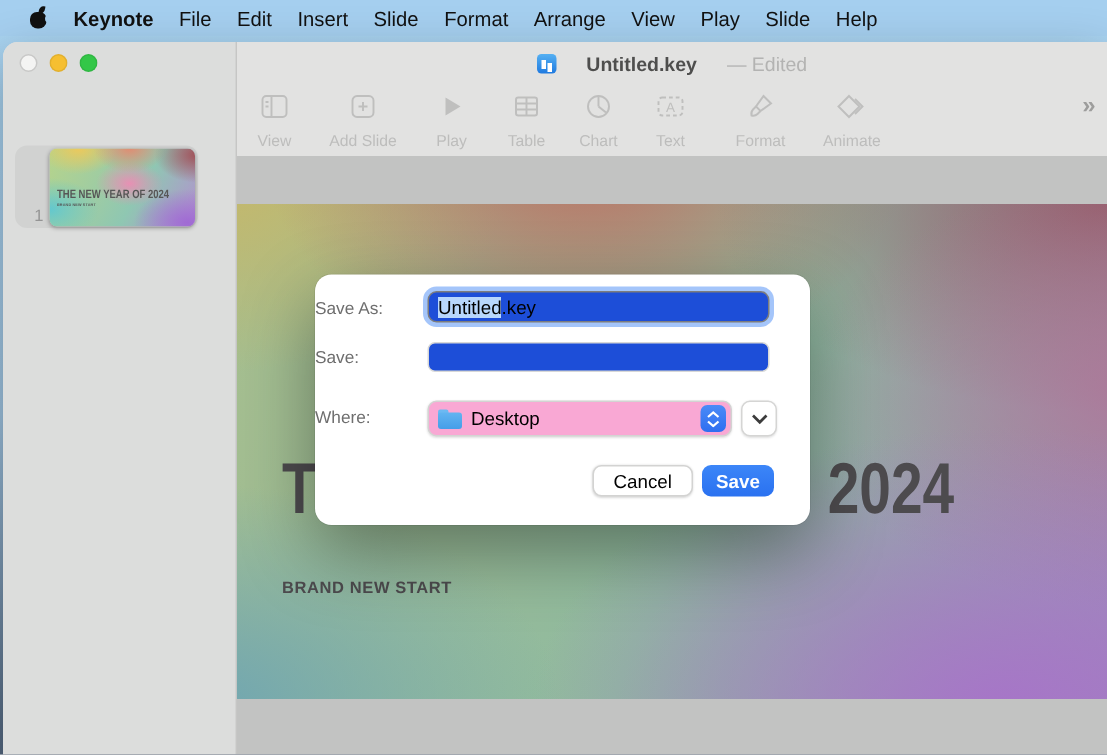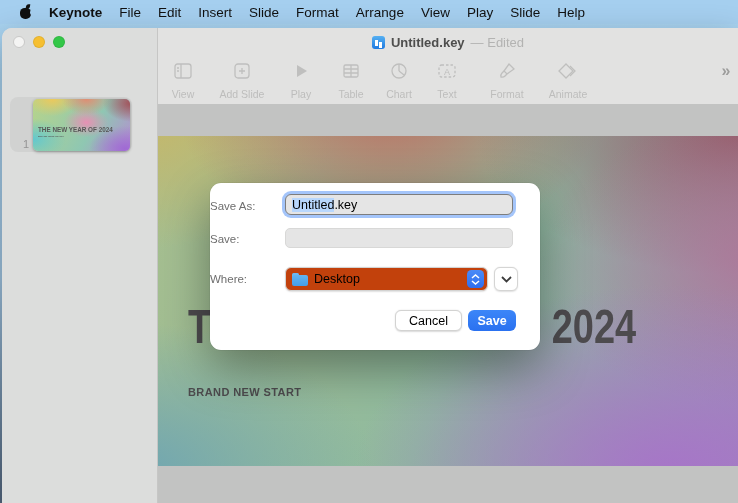--- a/index.html
+++ b/index.html
@@ -30,21 +30,21 @@
 
   
   .lights { position:absolute; left:11px; top:8px; display:flex; gap:8px; }
   .light { width:12px; height:12px; border-radius:50%; }
   .light.close { background:#f4f4f3; border:1px solid #c8c8c7; }
   .light.min   { background:#f6bf31; border:1px solid rgba(0,0,0,.08); }
   .light.zoom  { background:#33c748; border:1px solid rgba(0,0,0,.08); }
 
   
   .win-title { position:absolute; left:156px; top:5px; width:580px; height:18px;
-    display:flex; align-items:center; justify-content:center; gap:6px; font-size:13px; }
+    display:flex; align-items:center; justify-content:center; gap:20px; font-size:13px; }
   .proxy-icon { width:13px; height:13px; border-radius:3px;
     background:linear-gradient(180deg,#55b0f2,#1f7ae0); position:relative; flex:0 0 auto; }
   .proxy-icon::after { content:""; position:absolute; left:3px; bottom:3px; width:3px; height:6px;
     background:#fff; box-shadow:4px 2px 0 0 #fff; }
   .title-main { font-weight:bold; color:#4e4e4d; }
   .title-edited { color:#b3b3b2; }
 
   
   .tb { position:absolute; top:32px; transform:translateX(-50%); width:70px;
     display:flex; flex-direction:column; align-items:center; gap:6px; }
@@ -92,27 +92,27 @@
     transform:scaleX(.79); transform-origin:left top; line-height:1; }
   .slide-sub { position:absolute; left:30px; top:250px; font-size:11px; font-weight:bold;
     color:#4d4b4e; letter-spacing:.4px; white-space:nowrap; }
 
   
   .sheet { position:absolute; left:210px; top:183px; width:330px; height:167px;
     background:#fff; border-radius:11px; box-shadow:0 18px 48px rgba(0,0,0,.38), 0 0 0 .5px rgba(0,0,0,.08);
     z-index:10; font-size:11.5px; color:#6e6e6e; }
   .frm-label { position:absolute; left:0; width:62px; text-align:left; }
   .lbl-saveas { top:17px; } .lbl-tags { top:50px; } .lbl-where { top:90px; }
-  .field { position:absolute; left:75px; width:228px; background:#e5e5e5; border-radius:5px; }
+  .field { position:absolute; left:75px; width:228px; background:#1d4ed8; border-radius:5px; }
   .filename { top:11px; height:21px; border:1px solid #7d7d7d; border-radius:6px;
     box-shadow:0 0 0 3px rgba(90,150,245,.55); display:flex; align-items:center;
     padding-left:6px; font-size:12.5px; color:#000; }
   .filename .sel { background:#b8d7fd; }
   .tags { top:45px; height:20px; border:1px solid #d8d8d7; }
-  .popup { position:absolute; left:75px; top:84px; width:203px; height:24px; background:#c2410c;
+  .popup { position:absolute; left:75px; top:84px; width:203px; height:24px; background:#f9a8d4;
     border:1px solid #d3d3d2; border-radius:6px; box-shadow:0 .5px 1.5px rgba(0,0,0,.12);
     display:flex; align-items:center;justify-content:space-between; }
   .folder { margin-left:6px; width:16px; height:13px; position:relative; flex:0 0 auto; }
   .folder::before { content:""; position:absolute; left:0; top:0; width:7px; height:4px;
     background:#6cb9f2; border-radius:1.5px 1.5px 0 0; }
   .folder::after { content:""; position:absolute; left:0; top:2px; width:16px; height:11px;
     background:linear-gradient(180deg,#62b4f1,#459ee8); border-radius:2px; }
   .popup-value { margin-left:6px; font-size:12.5px; color:#000; flex:1; }
   .stepper { width:17px; height:18px; margin-right:3px; border-radius:4.5px;
     background:linear-gradient(180deg,#4a8bf7,#2f6ef0); display:flex; flex-direction:column;

